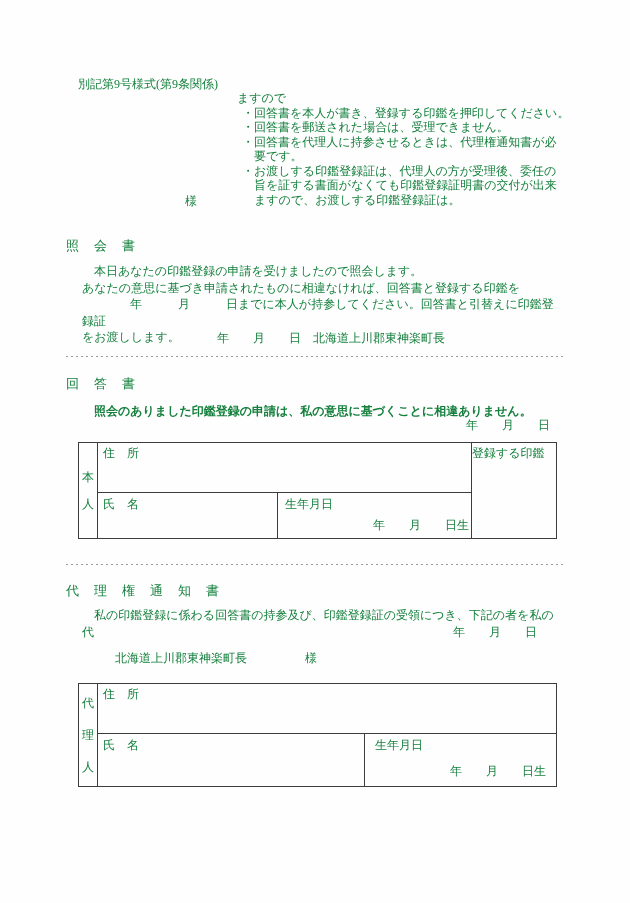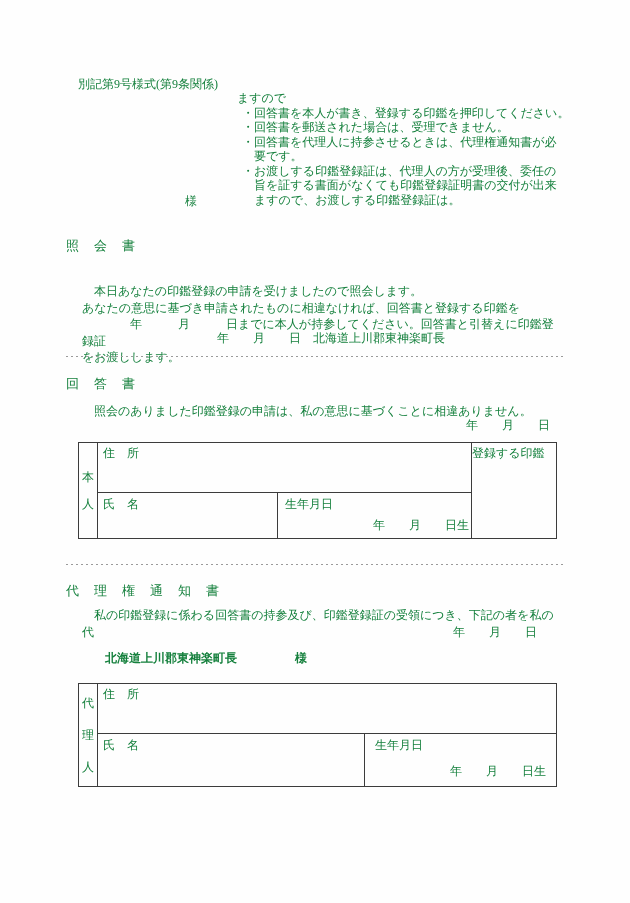--- a/index.html
+++ b/index.html
@@ -17,33 +17,33 @@
   .form-number { left: 78px; top: 76px; }
   .notes { left: 237px; top: 91px; line-height: 14.5px; width: 340px; }
   .notes .note-line { padding-left: 5px; }
   .sama-top { left: 185px; top: 193px; }
   .center-row { left: 66px; width: 498px; text-align: left; }
   .doc-title { font-size: 13px; letter-spacing: 1px; }
   .title-shokai { top: 237px; }
   .title-kaito { top: 375px; }
   .title-dairi { top: 582px; }
   .para { line-height: 16.5px; }
-  .shokai-body { left: 82px; top: 263px; width: 480px; margin-top: 20px; }
+  .shokai-body { left: 82px; top: 263px; width: 480px; }
   .shokai-date { left: 217px; top: 330px; }
   .dotted {
     left: 66px; width: 498px; height: 1px;
     background: repeating-linear-gradient(90deg, #9a9a9a 0 2px, transparent 2px 5px);
   }
   .dotted-1 { top: 356px; }
   .dotted-2 { top: 564px; }
-  .kaito-body { left: 82px; top: 403px; width: 490px; }
+  .kaito-body { left: 82px; top: 403px; width: 490px; font-weight: bold; }
   .kaito-date { left: 466px; top: 417px; }
   .dairi-body { left: 82px; top: 607px; width: 480px; }
   .dairi-date { left: 453px; top: 624px; }
-  .dairi-addressee { left: 105px; top: 650px; font-weight: bold; }
+  .dairi-addressee { left: 115px; top: 650px; }
   .dairi-addressee .hon { margin-left: 58px; }
 
   .tbl {
     position: absolute;
     display: grid;
     border: 1px solid #3c3c3c;
     background: #fefefe;
   }
   .tbl .cell { box-sizing: border-box; }
   .tbl1 {

